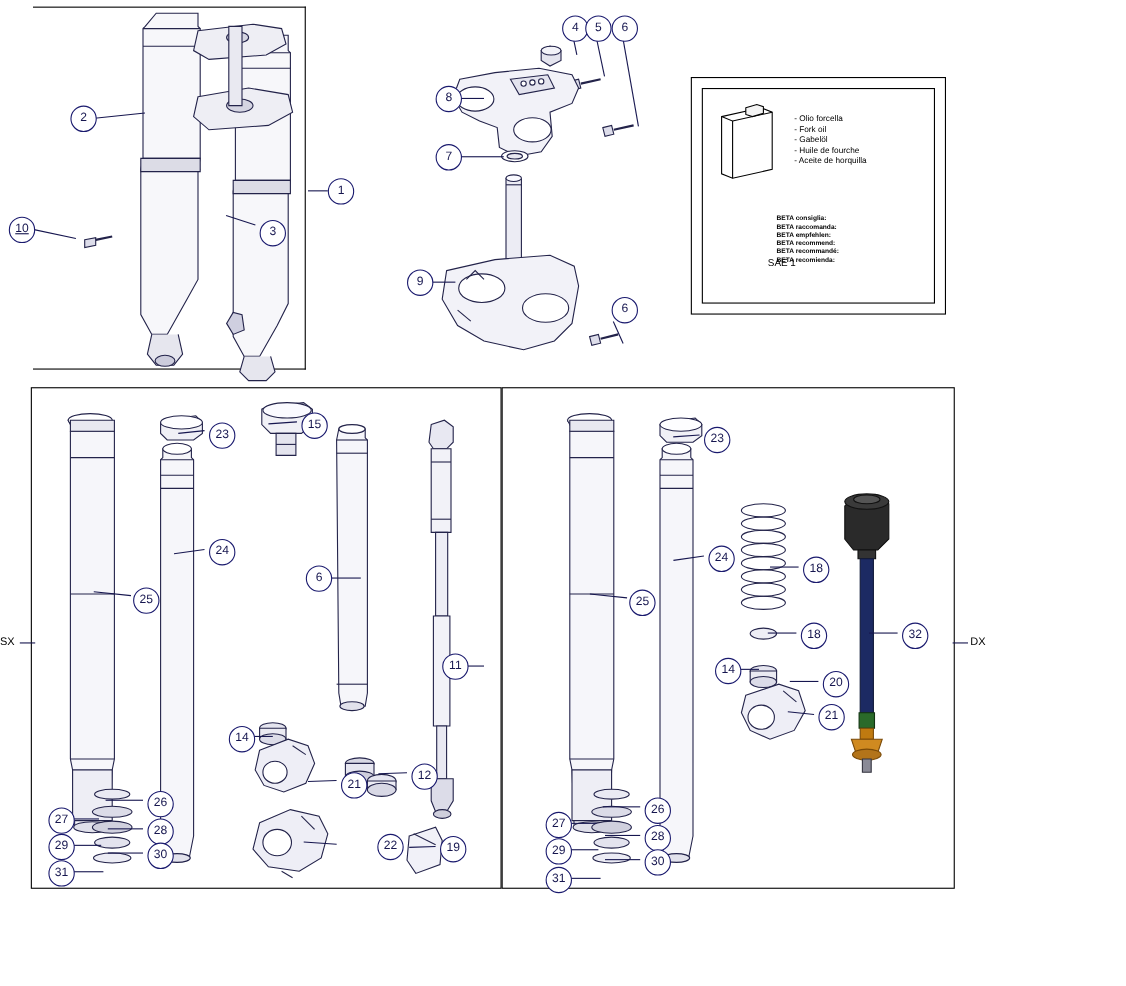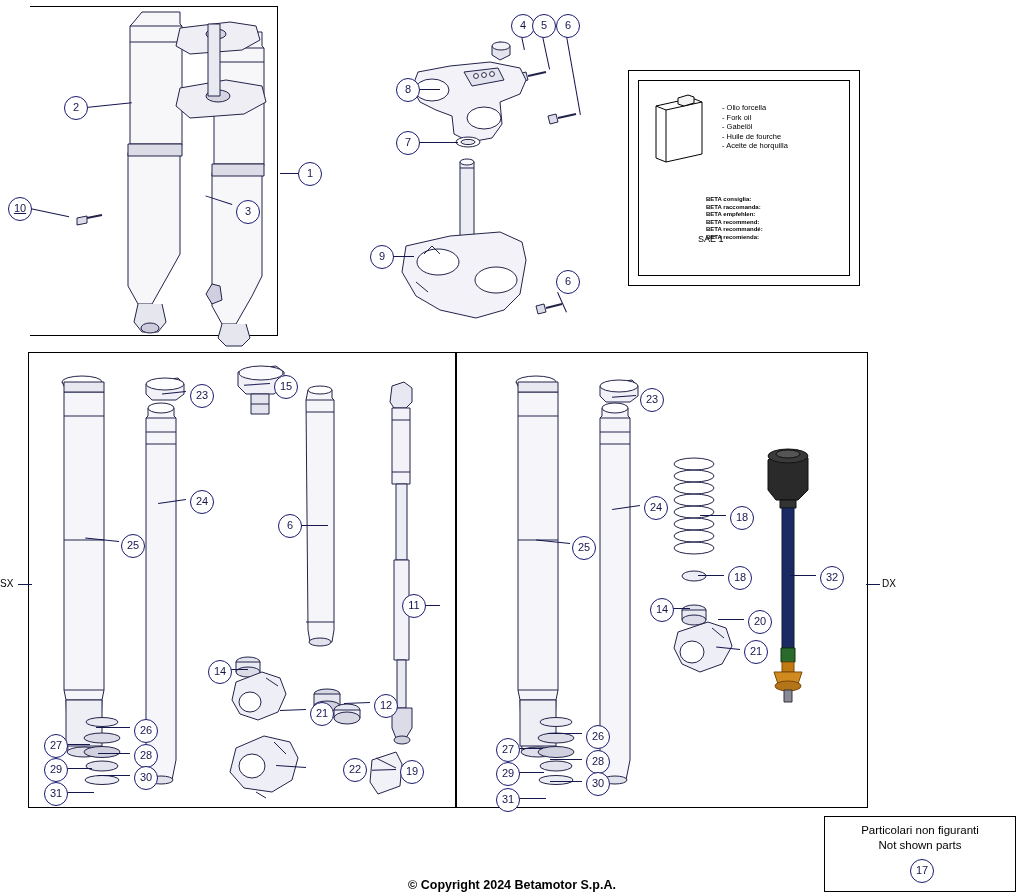--- a/index.html
+++ b/index.html
@@ -511,21 +511,15 @@
 
   <div class="balloon" style="left:496px; top:762px;">29</div>
   <div class="leader" style="left:518px; top:772px; width:26px;"></div>
 
   <div class="balloon" style="left:586px; top:772px;">30</div>
   <div class="leader" style="left:582px; top:782px; width:32px; transform:rotate(180deg);"></div>
 
   <div class="balloon" style="left:496px; top:788px;">31</div>
   <div class="leader" style="left:518px; top:798px; width:28px;"></div>
 
-  <div class="nsp" style="left:824px; top:816px; width:192px; height:76px;">
-    <div>Particolari non figuranti</div>
-    <div>Not shown parts</div>
-    <div class="balloon" style="left:85px; top:42px; position:absolute;">17</div>
-  </div>
-
-  <div class="copyright" style="left:0; top:878px;">© Copyright 2024 Betamotor S.p.A.</div>
+
 
 </div>
 
 </body></html>

